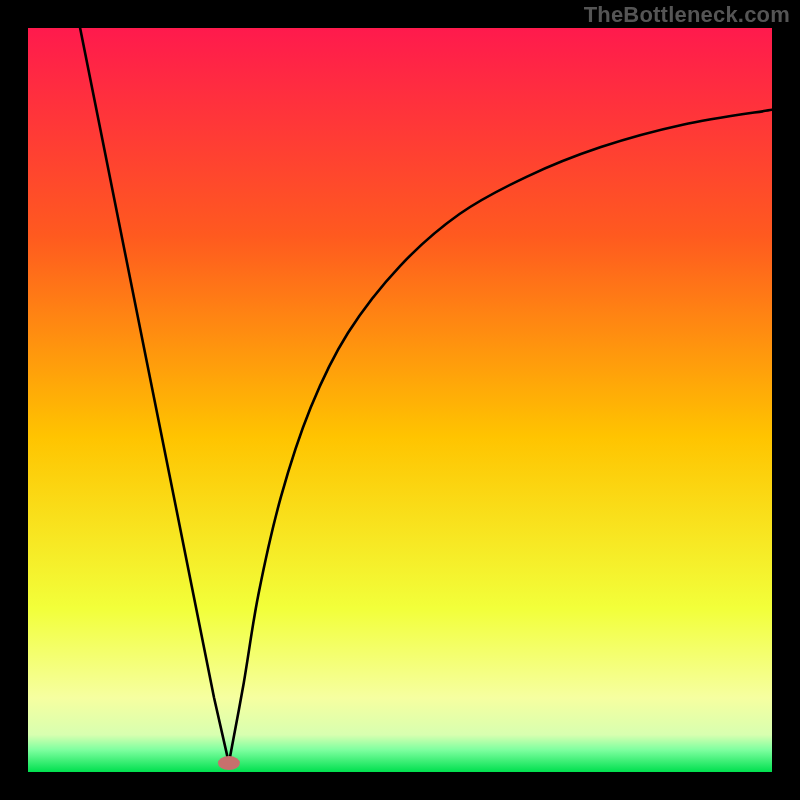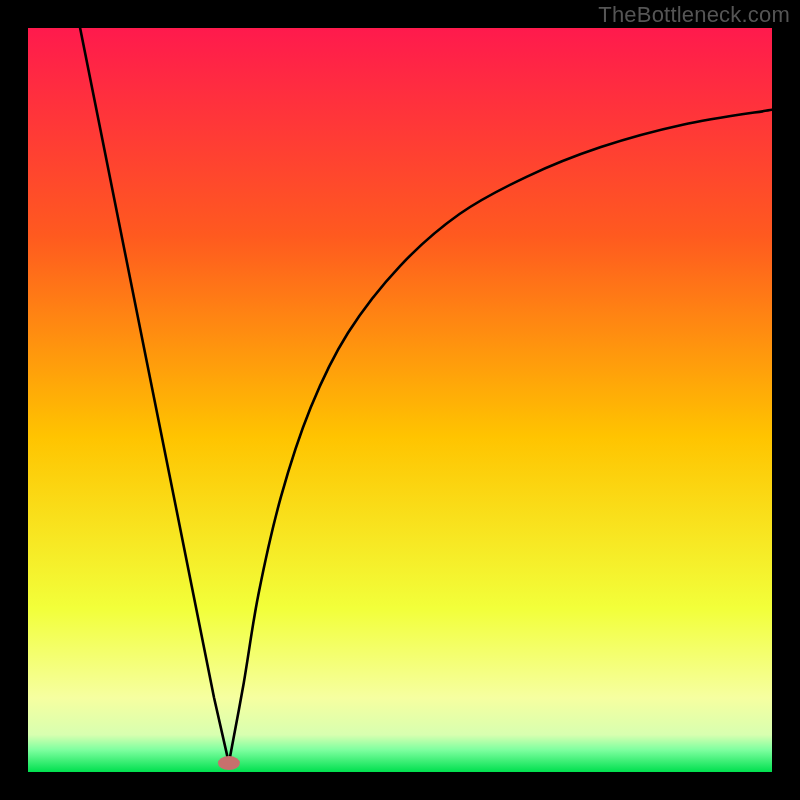--- a/index.html
+++ b/index.html
@@ -24,21 +24,21 @@
     left: 28px;
     width: 744px;
     height: 744px;
   }
   .watermark {
     position: absolute;
     top: 2px;
     right: 10px;
     color: #555;
     font-size: 22px;
-    font-weight: 400;
+    font-weight: 700;
     letter-spacing: 0.2px;
   }
   svg { display: block; }
 </style>
 </head>
 <body>
 
 <div class="frame">
 
   <div class="watermark">TheBottleneck.com</div>

